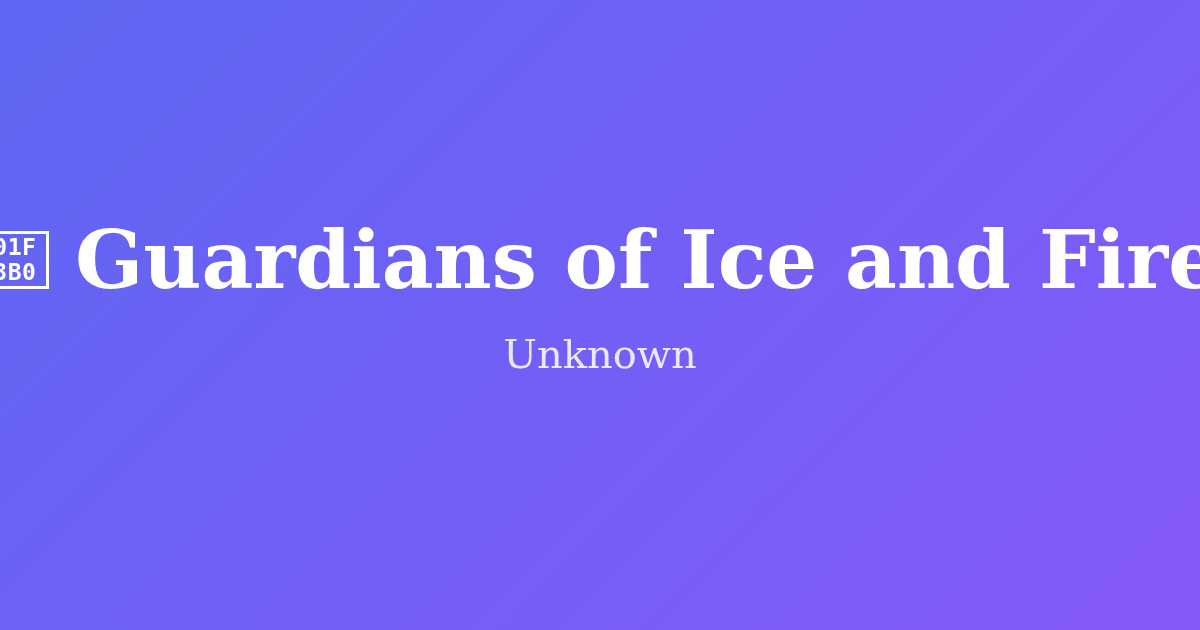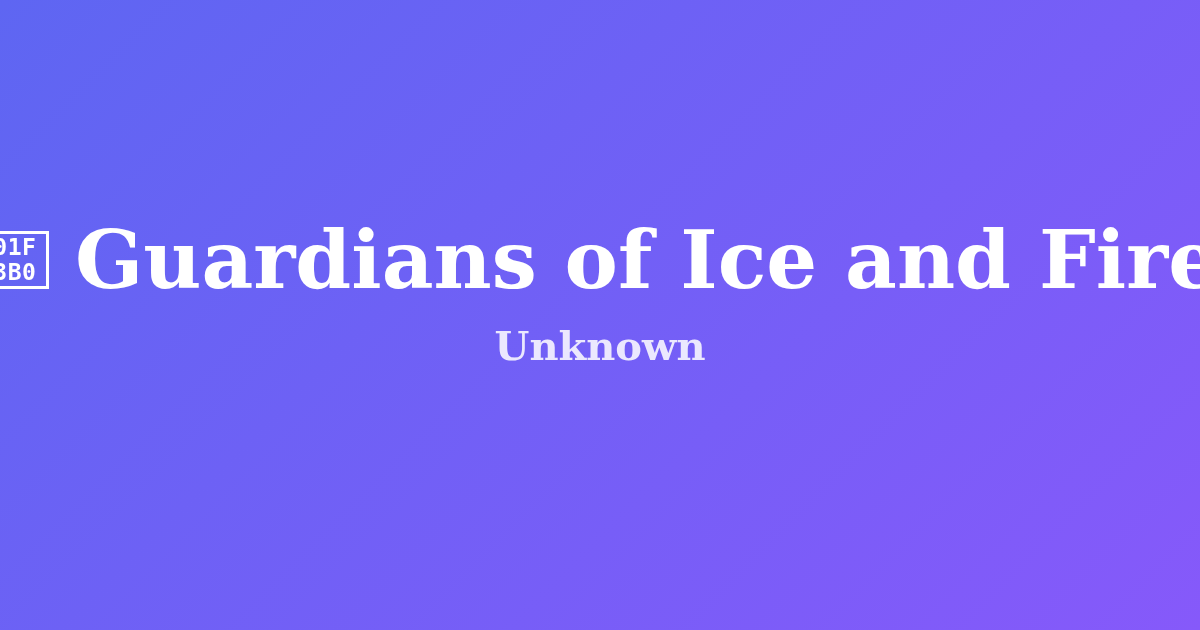--- a/index.html
+++ b/index.html
@@ -80,24 +80,24 @@
     font-size: 80px;
     font-weight: 700;
     color: #ffffff;
     line-height: 1.05;
     letter-spacing: 0px;
     white-space: nowrap;
     margin: 0;
   }
 
   .card-subtitle {
-    margin-top: 20px;
+    margin-top: 28px;
     font-family: "DejaVu Serif", "Liberation Serif", serif;
     font-size: 40px;
-    font-weight: 700;
+    font-weight: 400;
     color: rgba(255, 255, 255, 0.86);
     line-height: 1.2;
     white-space: nowrap;
   }
 
   
   .card-footer {
     position: absolute;
     left: 0;
     right: 0;

